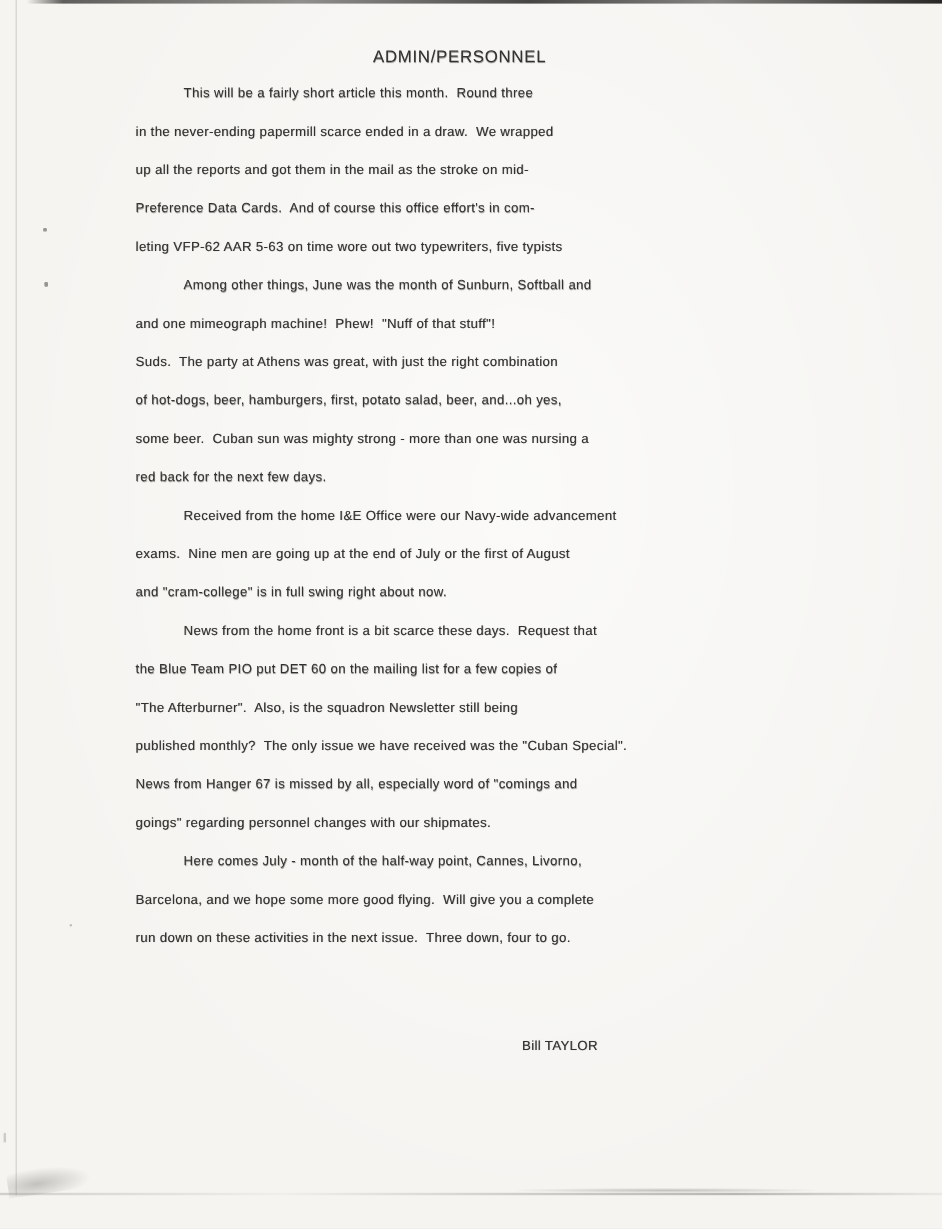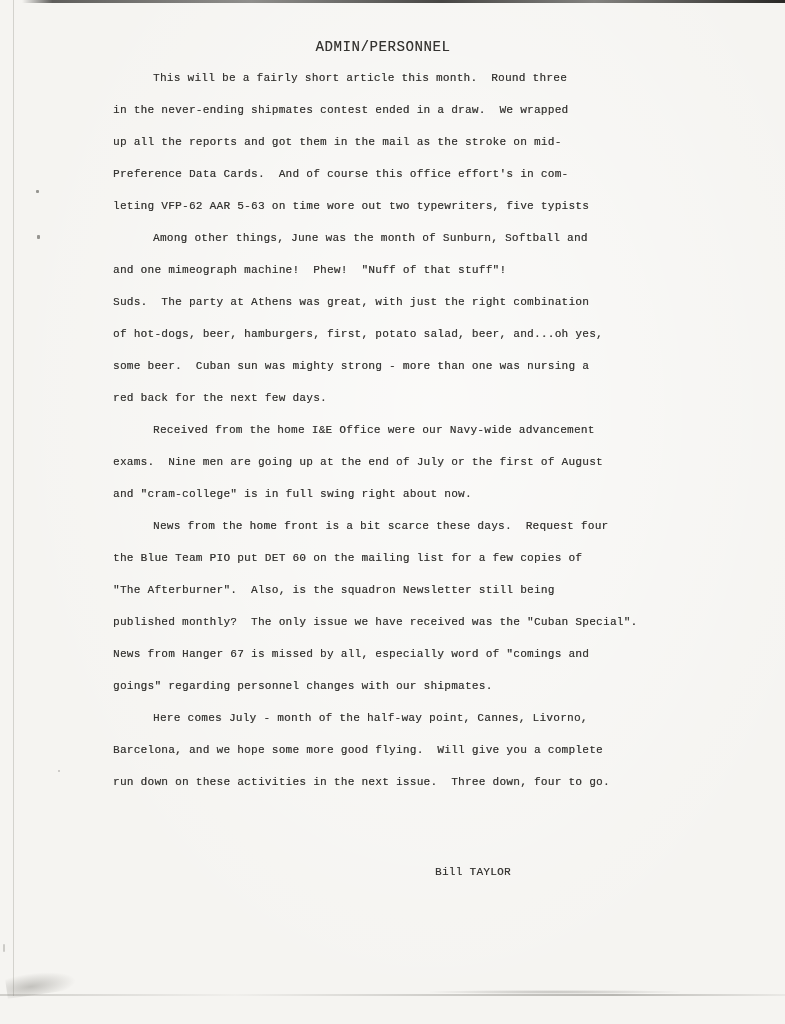--- a/index.html
+++ b/index.html
@@ -8,21 +8,21 @@
     background: #e9e8e4;
   }
   .canvas {
     position: relative;
     width: 785px;
     height: 1024px;
     background:
       radial-gradient(ellipse at 55% 40%, rgba(255,255,255,0.55), rgba(0,0,0,0) 70%),
       #f5f4f1;
     overflow: hidden;
-    font-family: Liberation Mono, monospace;
+    font-family: Liberation Sans, sans-serif;
     color: #33322f;
   }
   
   .scan-top-edge {
     position: absolute;
     top: 0; left: 22px; right: 0;
     height: 3px;
     background: linear-gradient(90deg,
       rgba(45,44,42,0) 0%,
       rgba(45,44,42,0.75) 4%,
@@ -113,34 +113,34 @@
   <div class="scan-smear"></div>
   <div class="speck speck-1"></div>
   <div class="speck speck-2"></div>
   <div class="speck speck-3"></div>
   <div class="speck speck-4"></div>
 
   <div class="doc-title typed">ADMIN/PERSONNEL</div>
 
   <div class="doc-body typed" id="doc-body">
       <div class="line indent">This will be a fairly short article this month.  Round three</div>
-      <div class="line">in the never-ending shipmates contest ended in a draw.  We wrapped</div>
+      <div class="line">in the never-ending papermill scarce ended in a draw.  We wrapped</div>
       <div class="line">up all the reports and got them in the mail as the stroke on mid-</div>
       <div class="line">Preference Data Cards.  And of course this office effort's in com-</div>
       <div class="line">leting VFP-62 AAR 5-63 on time wore out two typewriters, five typists</div>
       <div class="line indent">Among other things, June was the month of Sunburn, Softball and</div>
       <div class="line">and one mimeograph machine!  Phew!  "Nuff of that stuff"!</div>
       <div class="line">Suds.  The party at Athens was great, with just the right combination</div>
       <div class="line">of hot-dogs, beer, hamburgers, first, potato salad, beer, and...oh yes,</div>
       <div class="line">some beer.  Cuban sun was mighty strong - more than one was nursing a</div>
       <div class="line">red back for the next few days.</div>
       <div class="line indent">Received from the home I&amp;E Office were our Navy-wide advancement</div>
       <div class="line">exams.  Nine men are going up at the end of July or the first of August</div>
       <div class="line">and "cram-college" is in full swing right about now.</div>
-      <div class="line indent">News from the home front is a bit scarce these days.  Request four</div>
+      <div class="line indent">News from the home front is a bit scarce these days.  Request that</div>
       <div class="line">the Blue Team PIO put DET 60 on the mailing list for a few copies of</div>
       <div class="line">"The Afterburner".  Also, is the squadron Newsletter still being</div>
       <div class="line">published monthly?  The only issue we have received was the "Cuban Special".</div>
       <div class="line">News from Hanger 67 is missed by all, especially word of "comings and</div>
       <div class="line">goings" regarding personnel changes with our shipmates.</div>
       <div class="line indent">Here comes July - month of the half-way point, Cannes, Livorno,</div>
       <div class="line">Barcelona, and we hope some more good flying.  Will give you a complete</div>
       <div class="line">run down on these activities in the next issue.  Three down, four to go.</div>
     </div>
 

